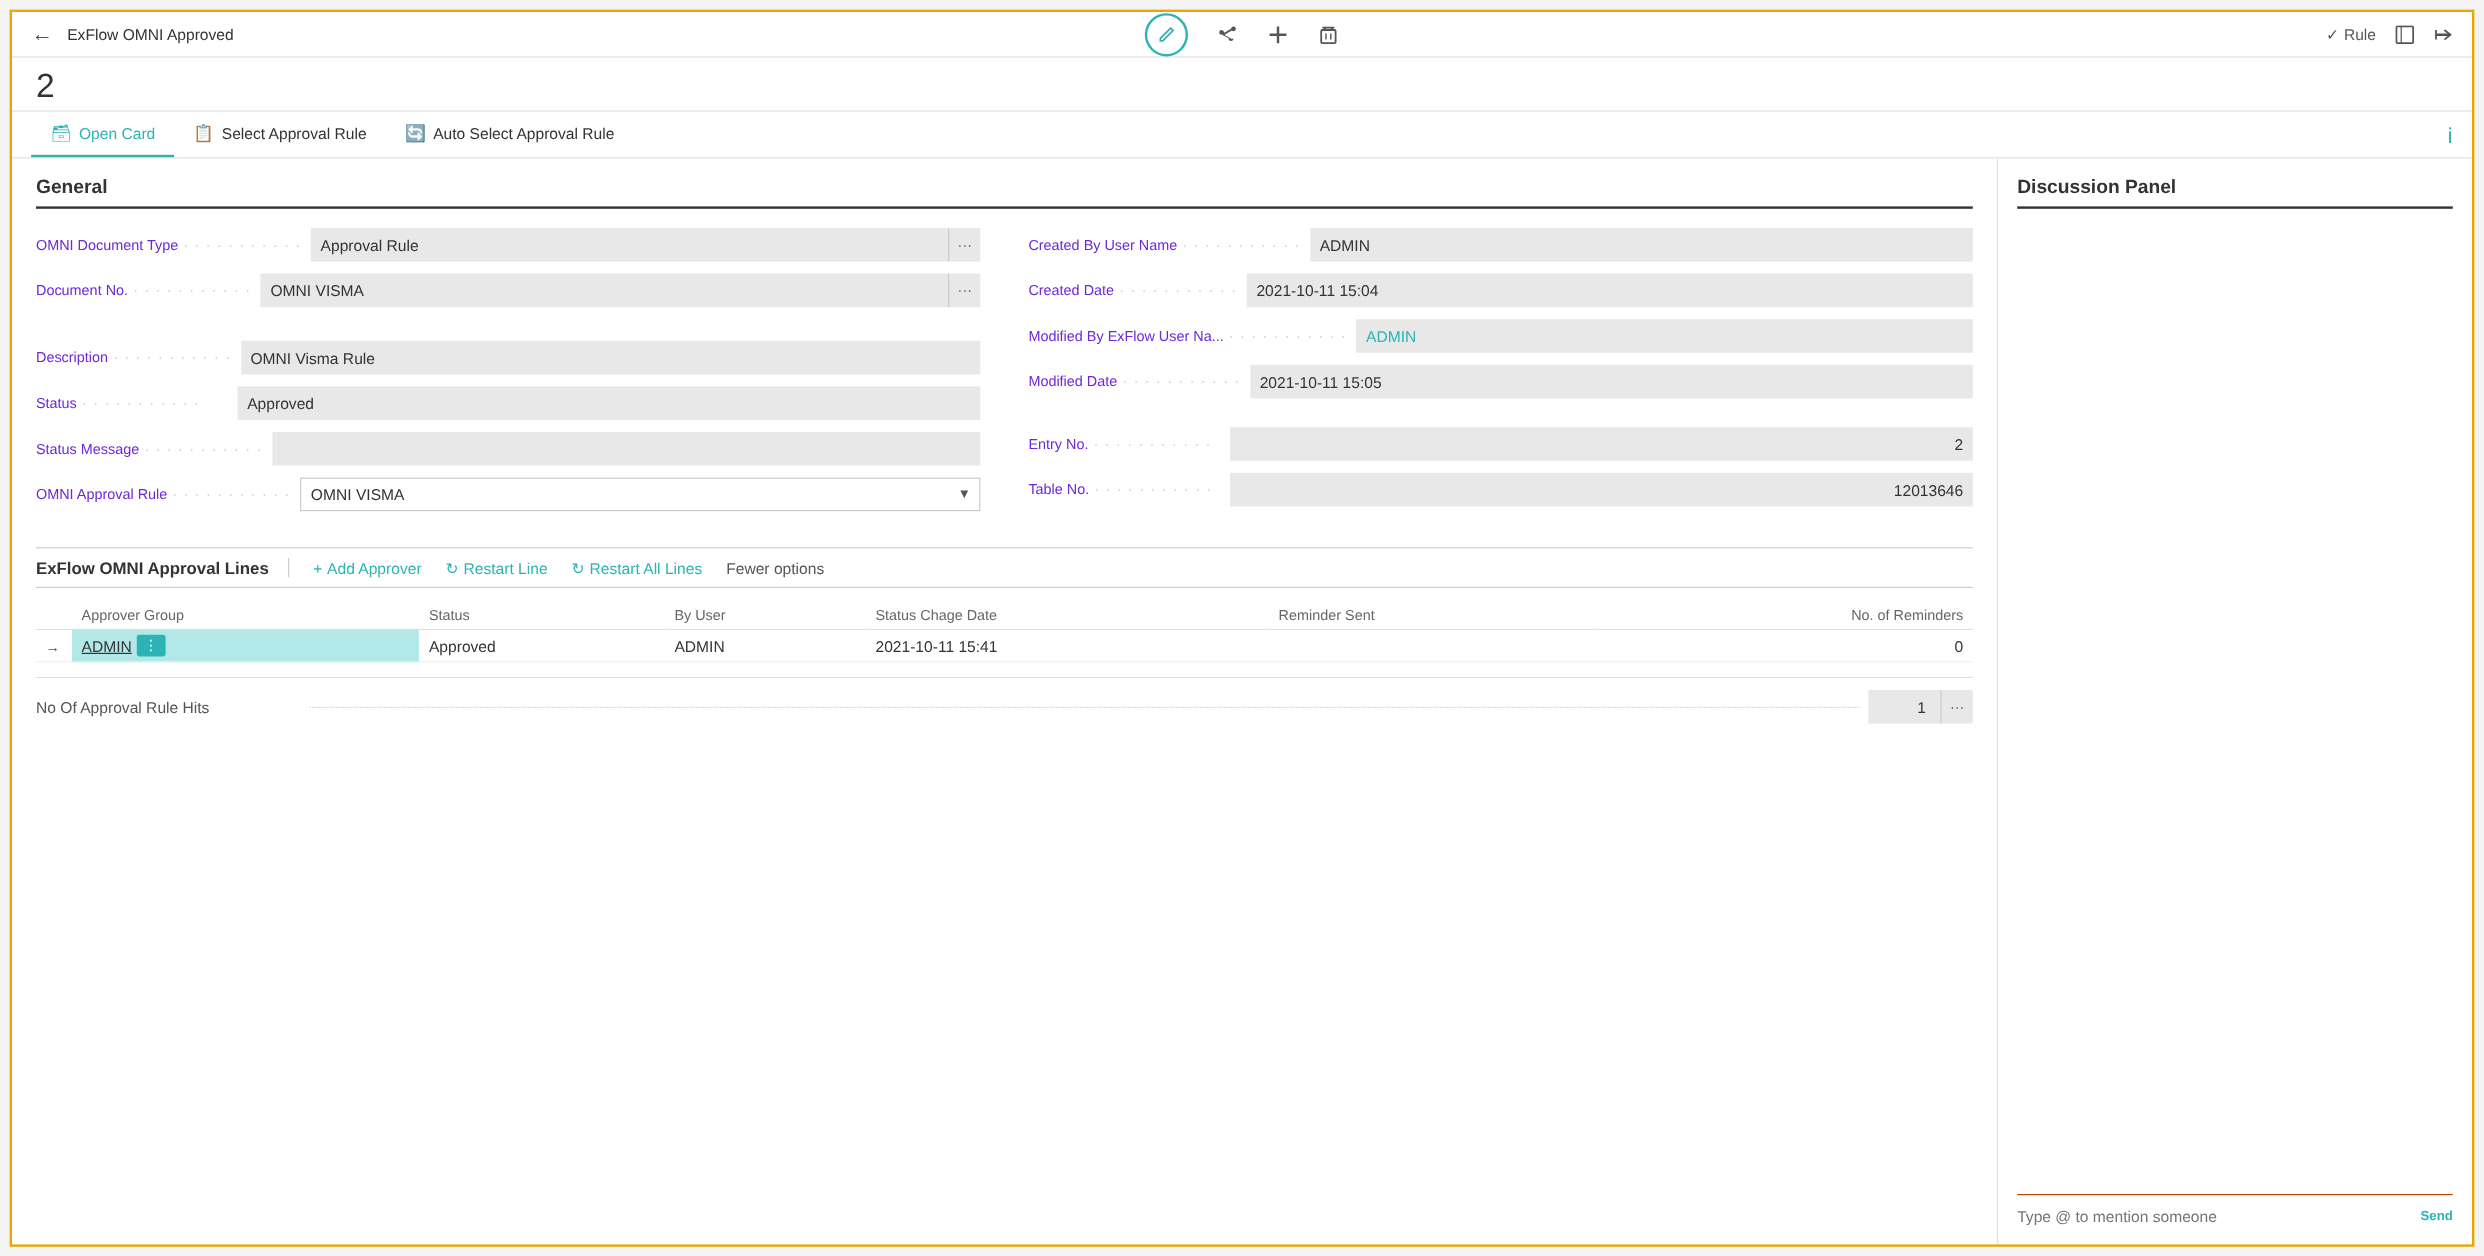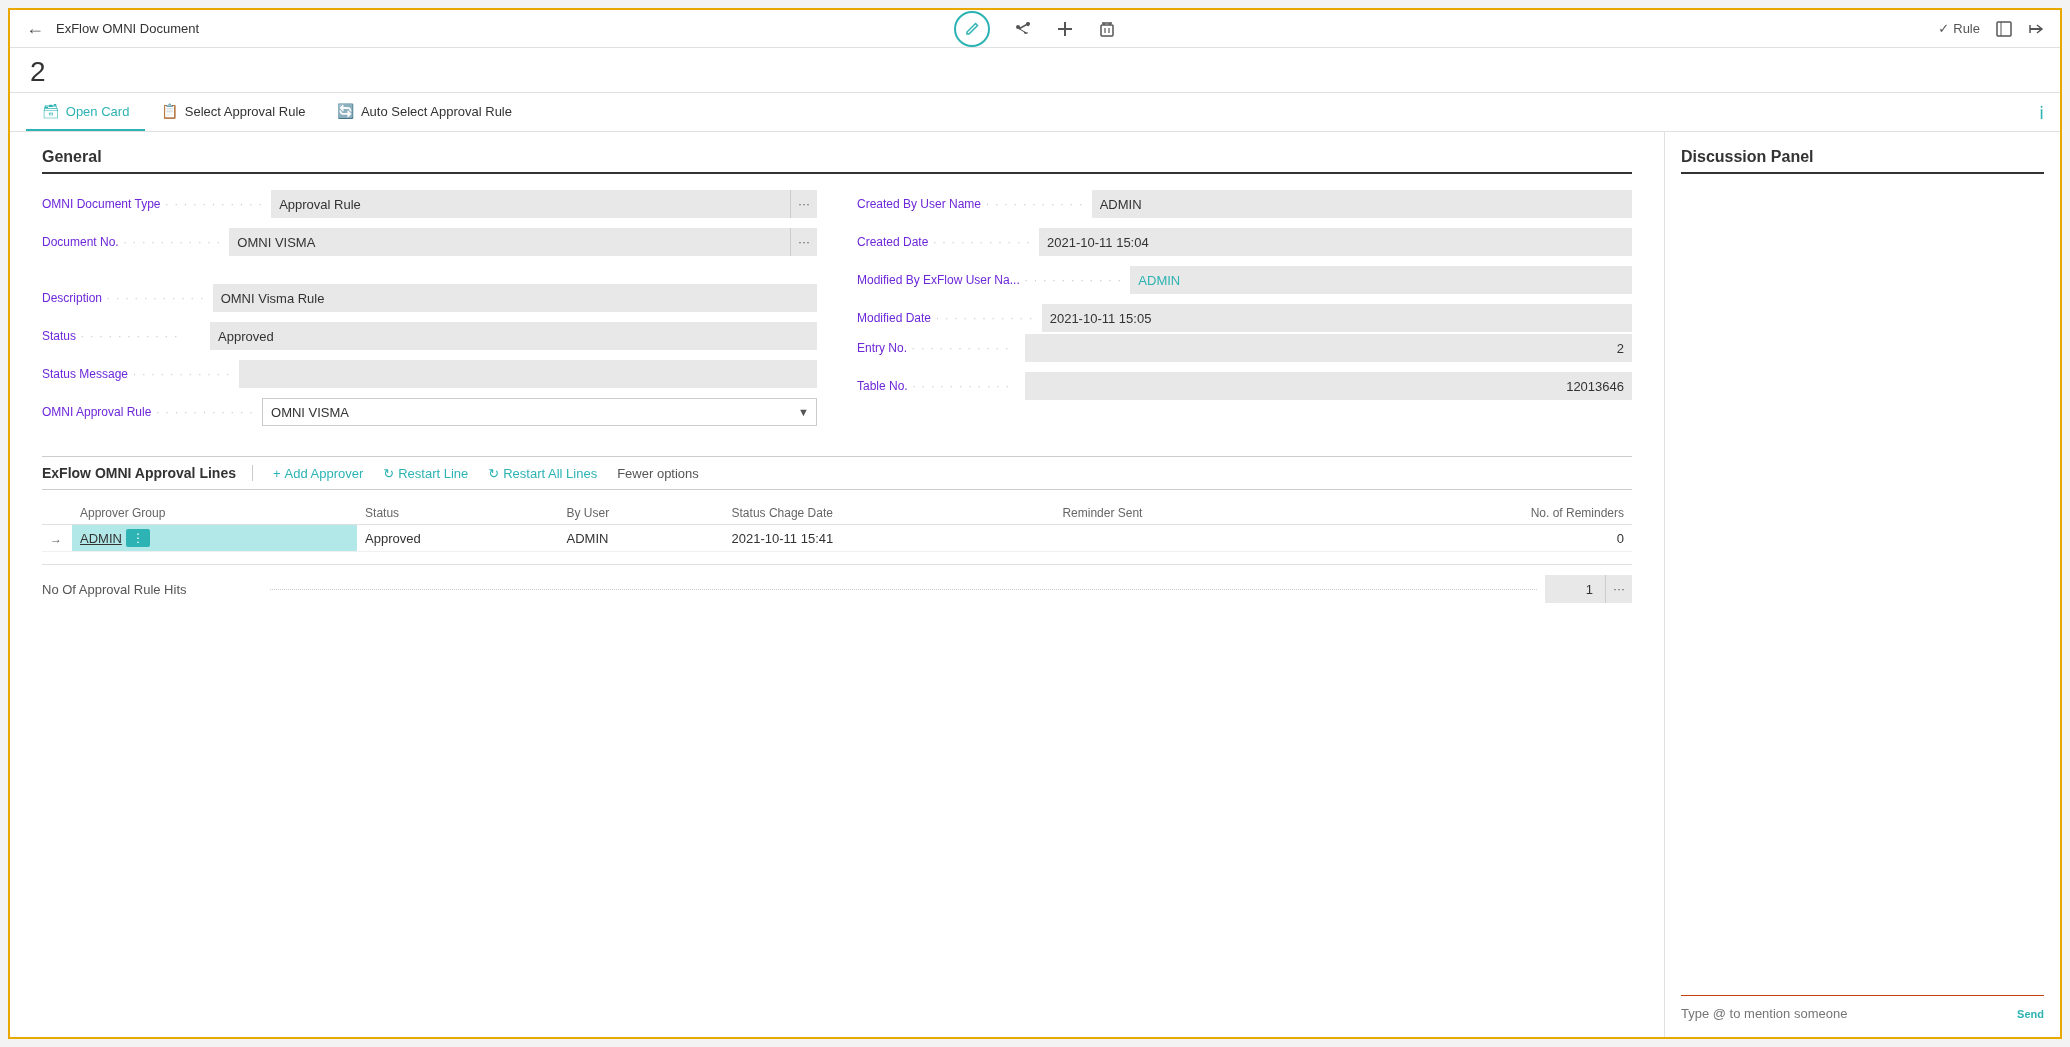--- a/index.html
+++ b/index.html
@@ -125,21 +125,21 @@
       font-size: 18px;
     }
     
     .main-content {
       display: flex;
       flex: 1;
       overflow: hidden;
     }
     .left-panel {
       flex: 1;
-      padding: 16px 32px;
+      padding: 16px 20px;
       overflow-y: auto;
     }
     .right-panel {
       width: 396px;
       border-left: 1px solid #e0e0e0;
       padding: 16px;
       display: flex;
       flex-direction: column;
     }
     
@@ -381,21 +381,21 @@
       cursor: pointer;
     }
   </style>
 </head>
 <body>
 
 <div class="outer-border">
 
   <div class="header">
     <button class="back-btn">←</button>
-    <span class="header-title">ExFlow OMNI Document</span>
+    <span class="header-title">ExFlow OMNI Approved</span>
     <div class="header-center">
       <button class="edit-circle-btn">
         <svg width="16" height="16" viewBox="0 0 16 16" fill="none" xmlns="http://www.w3.org/2000/svg">
           <path d="M11.5 2.5L13.5 4.5L5 13H3V11L11.5 2.5Z" stroke="#2db3b3" stroke-width="1.5" fill="none"></path>
         </svg>
       </button>
       <button class="header-icon-btn">
         <svg width="18" height="18" viewBox="0 0 18 18" fill="none">
           <path d="M14 12a2 2 0 00-1.39.56L6.83 9.29A2.08 2.08 0 006.9 9a2 2 0 00-.07-.29l5.71-3.21A2 2 0 1011.9 4L6.19 7.21A2 2 0 104 9a2.08 2.08 0 00.07-.29l5.71 3.21A2 2 0 1014 12z" fill="#555"></path>
         </svg>
@@ -516,21 +516,21 @@
           <div class="form-row" style="margin-bottom:10px">
             <span class="form-label">Created Date</span>
             <div class="form-value" style="flex:1">2021-10-11 15:04</div>
           </div>
 
           <div class="form-row" style="margin-bottom:10px">
             <span class="form-label">Modified By ExFlow User Na...</span>
             <div class="form-value teal" style="flex:1">ADMIN</div>
           </div>
 
-          <div class="form-row" style="margin-bottom:2px">
+          <div class="form-row" style="margin-bottom:24px">
             <span class="form-label">Modified Date</span>
             <div class="form-value" style="flex:1">2021-10-11 15:05</div>
           </div>
 
           <div class="form-row" style="margin-bottom:10px">
             <span class="form-label">Entry No.</span>
             <div class="form-value" style="flex:1;justify-content:flex-end">2</div>
           </div>
 
           <div class="form-row" style="margin-bottom:10px">

